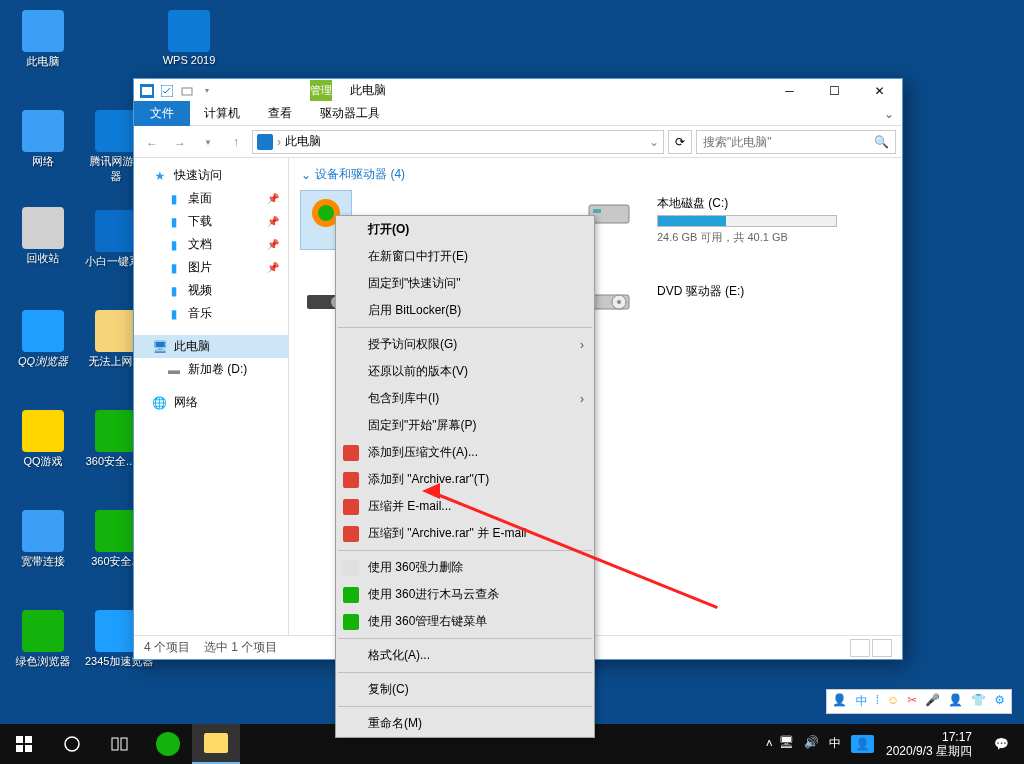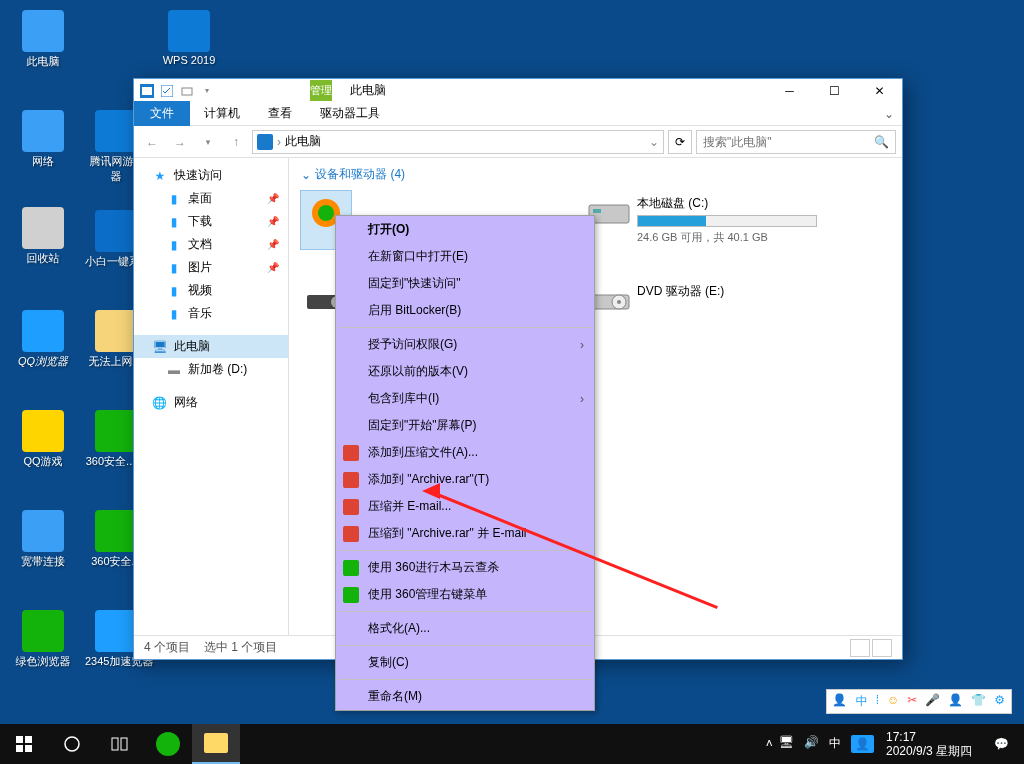--- a/index.html
+++ b/index.html
@@ -33,45 +33,45 @@
 .sidebar{width:155px;border-right:1px solid #e0e0e0;padding:6px 0;overflow-y:auto}
 .sb-item{display:flex;align-items:center;gap:6px;padding:3px 8px 3px 18px;cursor:pointer;font-size:12px}
 .sb-item.l2{padding-left:32px}
 .sb-item.selected{background:#cde6f7}
 .sb-item .sic{width:16px;height:16px;display:flex;align-items:center;justify-content:center}
 .sb-item .pin{margin-left:auto;color:#888;font-size:10px}
 .sb-sep{height:10px}
 .main-area{flex:1;padding:8px 12px;position:relative}
 .section-header{color:#1979ca;font-size:12px;display:flex;align-items:center;gap:4px;margin-bottom:8px;cursor:pointer}
 .drives{display:flex;gap:20px;flex-wrap:wrap}
-.drive-item{display:flex;gap:4px;width:270px;padding:4px;cursor:pointer}
+.drive-item{display:flex;gap:24px;width:270px;padding:4px;cursor:pointer}
 .drive-item.selected{background:#cde6f7;outline:1px solid #9ac5ea}
 .drive-icon{width:48px;height:36px;display:flex;align-items:center;justify-content:center}
 .drive-info{flex:1;font-size:12px}
 .drive-bar{width:180px;height:12px;border:1px solid #bbb;background:#f0f0f0;margin:3px 0}
 .drive-bar-fill{height:100%;background:#26a0da}
 .drive-sub{color:#666;font-size:11px}
 .statusbar{position:absolute;bottom:0;left:0;right:0;height:24px;border-top:1px solid #e0e0e0;display:flex;align-items:center;padding:0 10px;font-size:11px;color:#555;gap:14px}
 .statusbar .view-btns{margin-left:auto;display:flex;gap:2px}
 .statusbar .vb{width:20px;height:18px;border:1px solid #ccc;cursor:pointer}
-.context-menu{position:absolute;left:335px;top:215px;width:260px;background:#c4b5fd;border:1px solid #a0a0a0;box-shadow:2px 2px 6px rgba(0,0,0,.3);z-index:100}
+.context-menu{position:absolute;left:335px;top:215px;width:260px;background:#e5e5e5;border:1px solid #a0a0a0;box-shadow:2px 2px 6px rgba(0,0,0,.3);z-index:100}
 .cm-item{display:flex;align-items:center;padding:5px 10px 5px 32px;font-size:12px;cursor:pointer;position:relative}
 .cm-item.bold{font-weight:bold}
 .cm-item .cm-ico{position:absolute;left:6px;width:18px;height:18px;display:flex;align-items:center;justify-content:center}
 .cm-item .arrow{margin-left:auto;color:#555}
 .cm-sep{height:1px;background:#c0c0c0;margin:3px 2px}
 .arrow-annotation{position:absolute;left:430px;top:490px;pointer-events:none;z-index:150}
 .arrow-line{width:310px;height:3px;background:#ff2020;transform:rotate(22deg);transform-origin:left center}
 .arrow-head{position:absolute;left:-8px;top:-7px;width:0;height:0;border-right:18px solid #ff2020;border-top:8px solid transparent;border-bottom:8px solid transparent}
 .taskbar{position:absolute;bottom:0;left:0;right:0;height:40px;background:#101010;display:flex;align-items:center}
 .tb-btn{width:48px;height:40px;display:flex;align-items:center;justify-content:center;color:#fff;cursor:pointer}
 .tb-btn.active{background:#333;border-bottom:2px solid #76b9ed}
 .tray{margin-left:auto;display:flex;align-items:center;color:#fff;gap:6px;padding-right:4px}
 .tray-icons{display:flex;gap:10px;font-size:13px}
-.tray-clock{text-align:left;font-size:11px;line-height:1.2;padding:0 6px}
+.tray-clock{text-align:right;font-size:11px;line-height:1.2;padding:0 6px}
 .floating-toolbar{position:absolute;right:12px;bottom:50px;background:#fff;border:1px solid #ccc;padding:3px 6px;display:flex;gap:8px;font-size:14px;z-index:50}
 .floating-toolbar span{cursor:pointer}
 </style>
 </head>
 <body>
 
 <div class="desktop" id="desktop">
     <div class="desktop-icon" style="left: 12px; top: 10px;">
       <div class="ico" style="background:#3a9ff5"></div>
       <div class="lbl">此电脑</div>
@@ -349,20 +349,26 @@
     </div>
     <div class="cm-item">
       <span class="cm-ico">
         <span style="width:16px;height:16px;background:#d43;display:block;border-radius:2px"></span>
       </span>
       <span>压缩到 "Archive.rar" 并 E-mail</span>
     </div>
     <div class="cm-sep"></div>
     <div class="cm-item">
       <span class="cm-ico">
+        <span style="width:16px;height:16px;background:#e0e0e0;display:block;border-radius:2px"></span>
+      </span>
+      <span>使用 360强力删除</span>
+    </div>
+    <div class="cm-item">
+      <span class="cm-ico">
         <span style="width:16px;height:16px;background:#13b30b;display:block;border-radius:2px"></span>
       </span>
       <span>使用 360进行木马云查杀</span>
     </div>
     <div class="cm-item">
       <span class="cm-ico">
         <span style="width:16px;height:16px;background:#13b30b;display:block;border-radius:2px"></span>
       </span>
       <span>使用 360管理右键菜单</span>
     </div>

